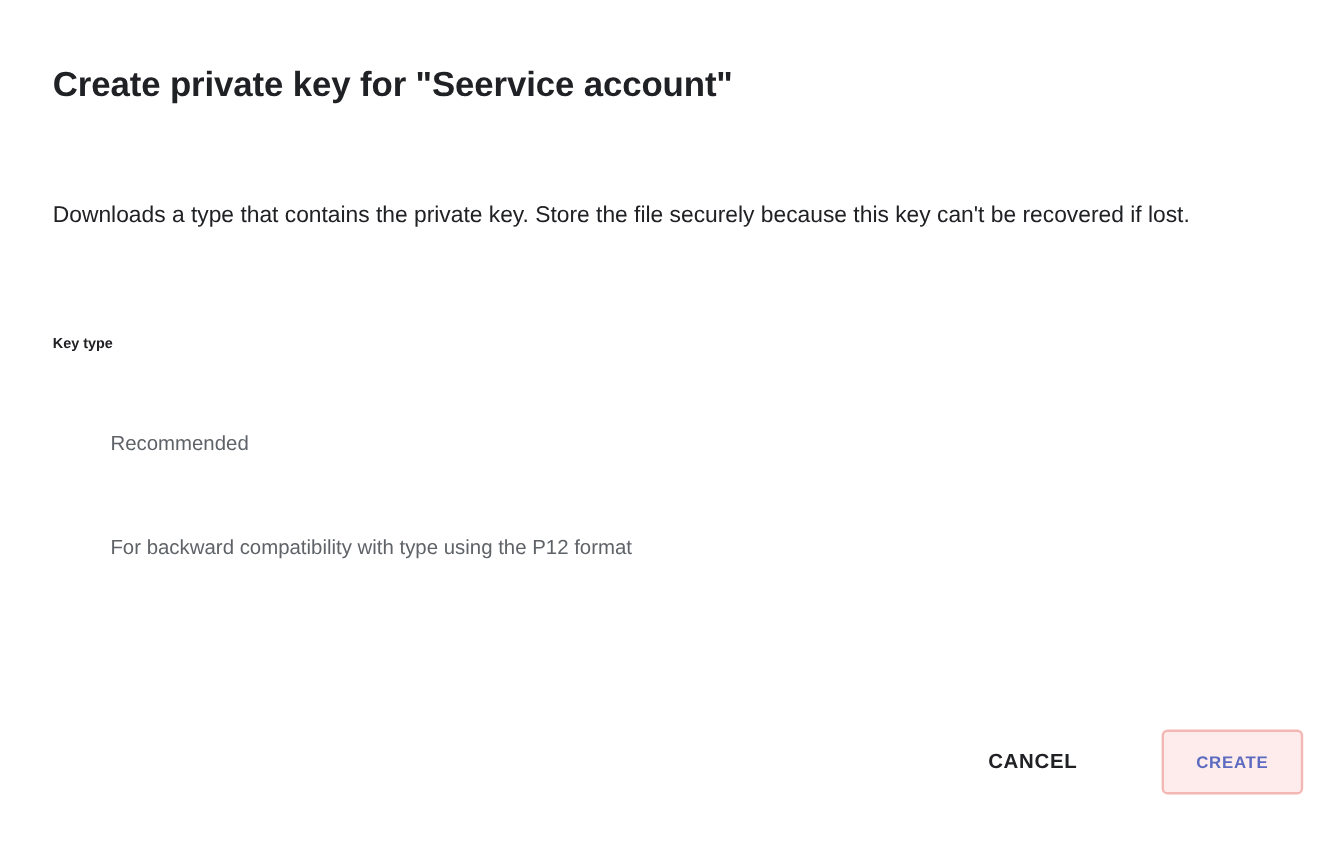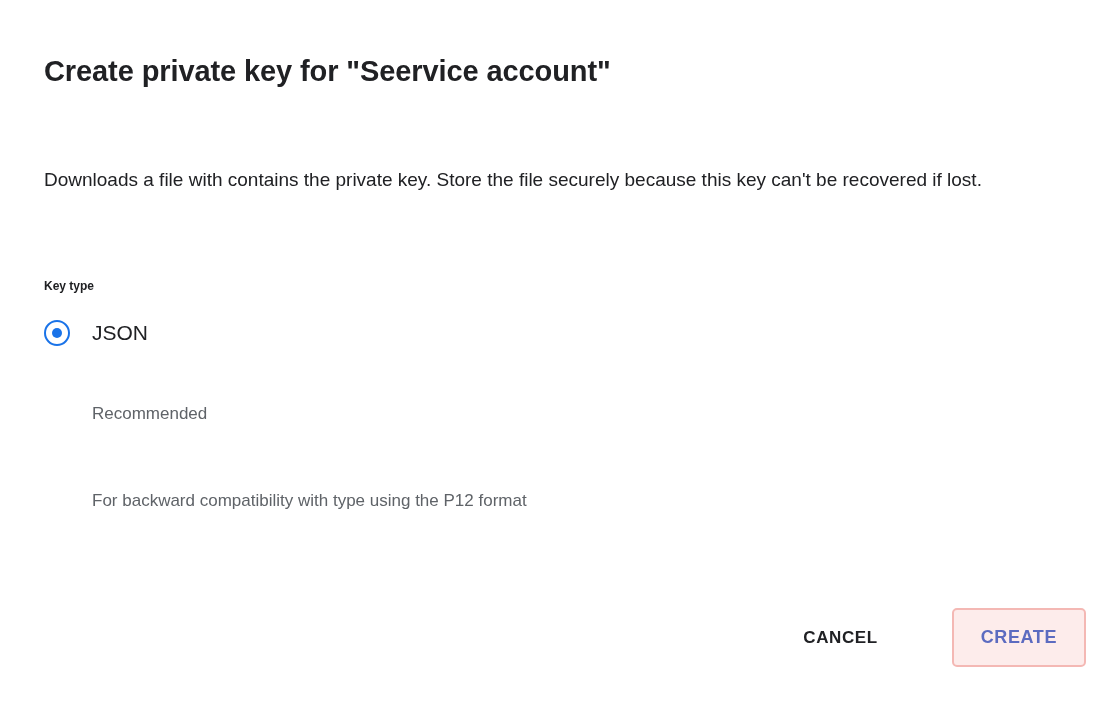--- a/index.html
+++ b/index.html
@@ -96,67 +96,60 @@
     line-height: 30px;
     padding-bottom: 16px;
     margin-top: 41px;
   }
   .actions {
     position: absolute;
     right: 30px;
     top: 608px;
     display: flex;
     align-items: center;
-    gap: 0px;
+    gap: 12px;
   }
   .btn-cancel {
     background: transparent;
     border: none;
     font-family: "Liberation Sans", sans-serif;
     font-size: 17px;
     font-weight: bold;
     letter-spacing: 0.6px;
     color: #202124;
     padding: 12px 22px;
     cursor: pointer;
     margin-right: 36px;
   }
   .btn-create {
     background: #fdeceb;
     border: 2px solid #f4b8b4;
     border-radius: 5px;
     font-family: "Liberation Sans", sans-serif;
-    font-size: 18px;
+    font-size: 14px;
     font-weight: bold;
     letter-spacing: 0.6px;
     color: #5c6bc0;
     padding: 17px 27px;
     cursor: pointer;
-    margin-left: 16px;
   }
 </style>
 </head>
 <body>
 
 <div class="dialog">
 
   <div class="dialog-title">Create private key for "Seervice account"</div>
 
-  <div class="dialog-description">Downloads a file with contains the private key. Store the file securely because this key can't be recovered if lost.</div>
+  <div class="dialog-description">Downloads a type that contains the private key. Store the file securely because this key can't be recovered if lost.</div>
 
   <div class="key-type-label">Key type</div>
 
   <div class="radio-group">
 
-    <div class="radio-row selected">
-      <span class="radio-outer">
-        <span class="radio-inner"></span>
-      </span>
-      <span class="radio-label">JSON</span>
-    </div>
     <div class="radio-help">Recommended</div>
 
     <div class="radio-help">For backward compatibility with type using the P12 format</div>
 
   </div>
 
   <div class="actions">
     <button class="btn-cancel">CANCEL</button>
     <button class="btn-create">CREATE</button>
   </div>

